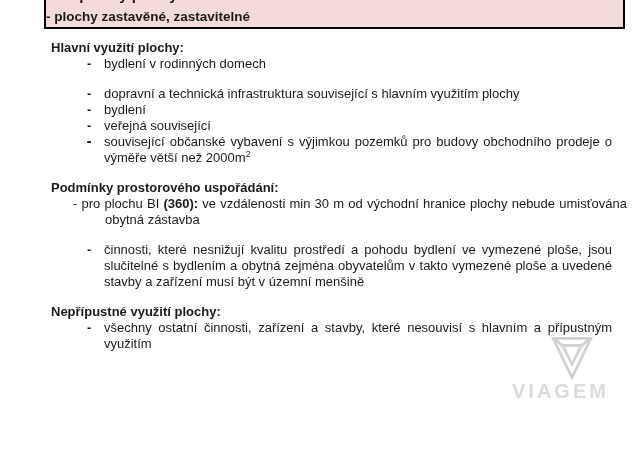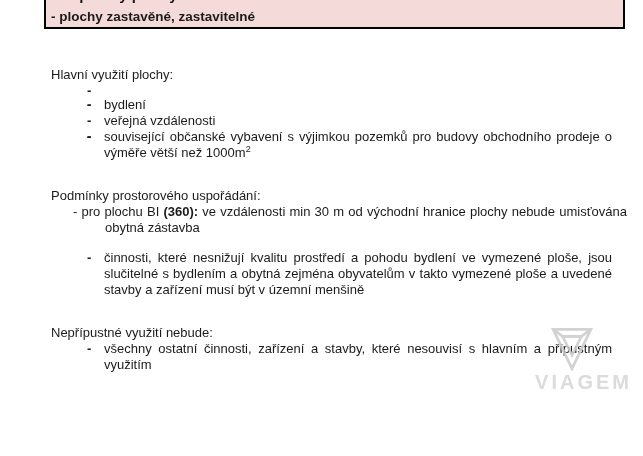--- a/index.html
+++ b/index.html
@@ -17,47 +17,47 @@
     position:absolute; left:44px; top:-19px; width:581px;
     background:#f5dada; border:2px solid #000000; z-index:1;
   }
   .header-row1 {
     font-weight:bold; font-size:15px; line-height:24px;
     padding-left:2px; white-space:nowrap;
   }
   .header-code { display:inline-block; min-width:14px; }
   .header-title { margin-left:12px; }
   .header-row2 {
-    font-weight:bold; font-size:13.5px; line-height:20px; padding-left:5px;
+    font-weight:bold; font-size:13.5px; line-height:20px; 
     white-space:nowrap;
   }
 
   .content { position:absolute; left:0; top:0; width:643px; padding-top:40px; z-index:2; }
 
   .section { margin-bottom:14px; }
-  .heading { font-weight:normal; margin-left:51px;margin-top:27px; }
+  .heading { font-weight:bold; margin-left:51px; }
 
   .bullet {
     position:relative; margin-left:104px; margin-right:31px;
     text-align:justify;
   }
   .dash { position:absolute; left:-17px; top:0; font-weight:bold; }
 
   .bullet-outdent {
     margin-left:105px; margin-right:16px;
     text-indent:-32px; text-align:justify;
   }
   .bullet-outdent .dash-inline { font-weight:normal; }
 
   sup { font-size:9px; line-height:0; vertical-align:super; }
 
   
   .watermark {
-    position:absolute; left:512px; top:327px; width:120px; z-index:3;
-    text-align:right; opacity:0.85; pointer-events:none;
+    position:absolute; left:512px; top:336px; width:120px; z-index:3;
+    text-align:left; opacity:0.85; pointer-events:none;
   }
   .watermark svg { display:block; margin:0 auto; }
   .watermark-text {
     font-weight:bold; font-size:20px; line-height:20px;
     letter-spacing:3px; color:#d5d5d5; margin-top:1px; white-space:nowrap;
   }
 </style>
 </head>
 <body>
 
@@ -72,64 +72,66 @@
       <span>- plochy zastavěné, zastavitelné</span>
     </div>
   </div>
 
   <div class="content">
 
     <div class="section">
       <div class="heading">Hlavní využití plochy:</div>
       <div class="bullet">
         <span class="dash">-</span>
+        <span>bydlení v rodinných domech</span>
       </div>
     </div>
 
     <div class="section">
       <div class="bullet">
         <span class="dash">-</span>
+        <span>dopravní a technická infrastruktura související s hlavním využitím plochy</span>
       </div>
       <div class="bullet">
         <span class="dash">-</span>
         <span>bydlení</span>
       </div>
       <div class="bullet">
         <span class="dash">-</span>
-        <span>veřejná vzdálenosti</span>
+        <span>veřejná související</span>
       </div>
       <div class="bullet">
         <span class="dash">-</span>
       </div>
       <div class="bullet">
         <span class="dash">-</span>
       </div>
       <div class="bullet">
         <span class="dash">-</span>
-        <span>související občanské vybavení s výjimkou pozemků pro budovy obchodního prodeje o výměře větší než 1000m</span><sup>2</sup>
+        <span>související občanské vybavení s výjimkou pozemků pro budovy obchodního prodeje o výměře větší než 2000m</span><sup>2</sup>
       </div>
     </div>
 
     <div class="section">
       <div class="heading">Podmínky prostorového uspořádání:</div>
       <div class="bullet-outdent">
         <span class="dash-inline">-</span>
         <span>pro plochu BI </span><b>(360):</b><span> ve vzdálenosti min 30 m od východní hranice plochy nebude umisťována obytná zástavba</span>
       </div>
     </div>
 
     <div class="section">
       <div class="bullet">
         <span class="dash">-</span>
         <span>činnosti, které nesnižují kvalitu prostředí a pohodu bydlení ve vymezené ploše, jsou slučitelné s bydlením a obytná zejména obyvatelům v takto vymezené ploše a uvedené stavby a zařízení musí být v územní menšině</span>
       </div>
     </div>
 
     <div class="section">
-      <div class="heading">Nepřípustné využití nebude:</div>
+      <div class="heading">Nepřípustné využití plochy:</div>
       <div class="bullet">
         <span class="dash">-</span>
         <span>všechny ostatní činnosti, zařízení a stavby, které nesouvisí s hlavním a přípustným využitím</span>
       </div>
     </div>
 
   </div>
 
   <div class="watermark">
     <svg width="48" height="44" viewBox="0 0 60 56" fill="none">

